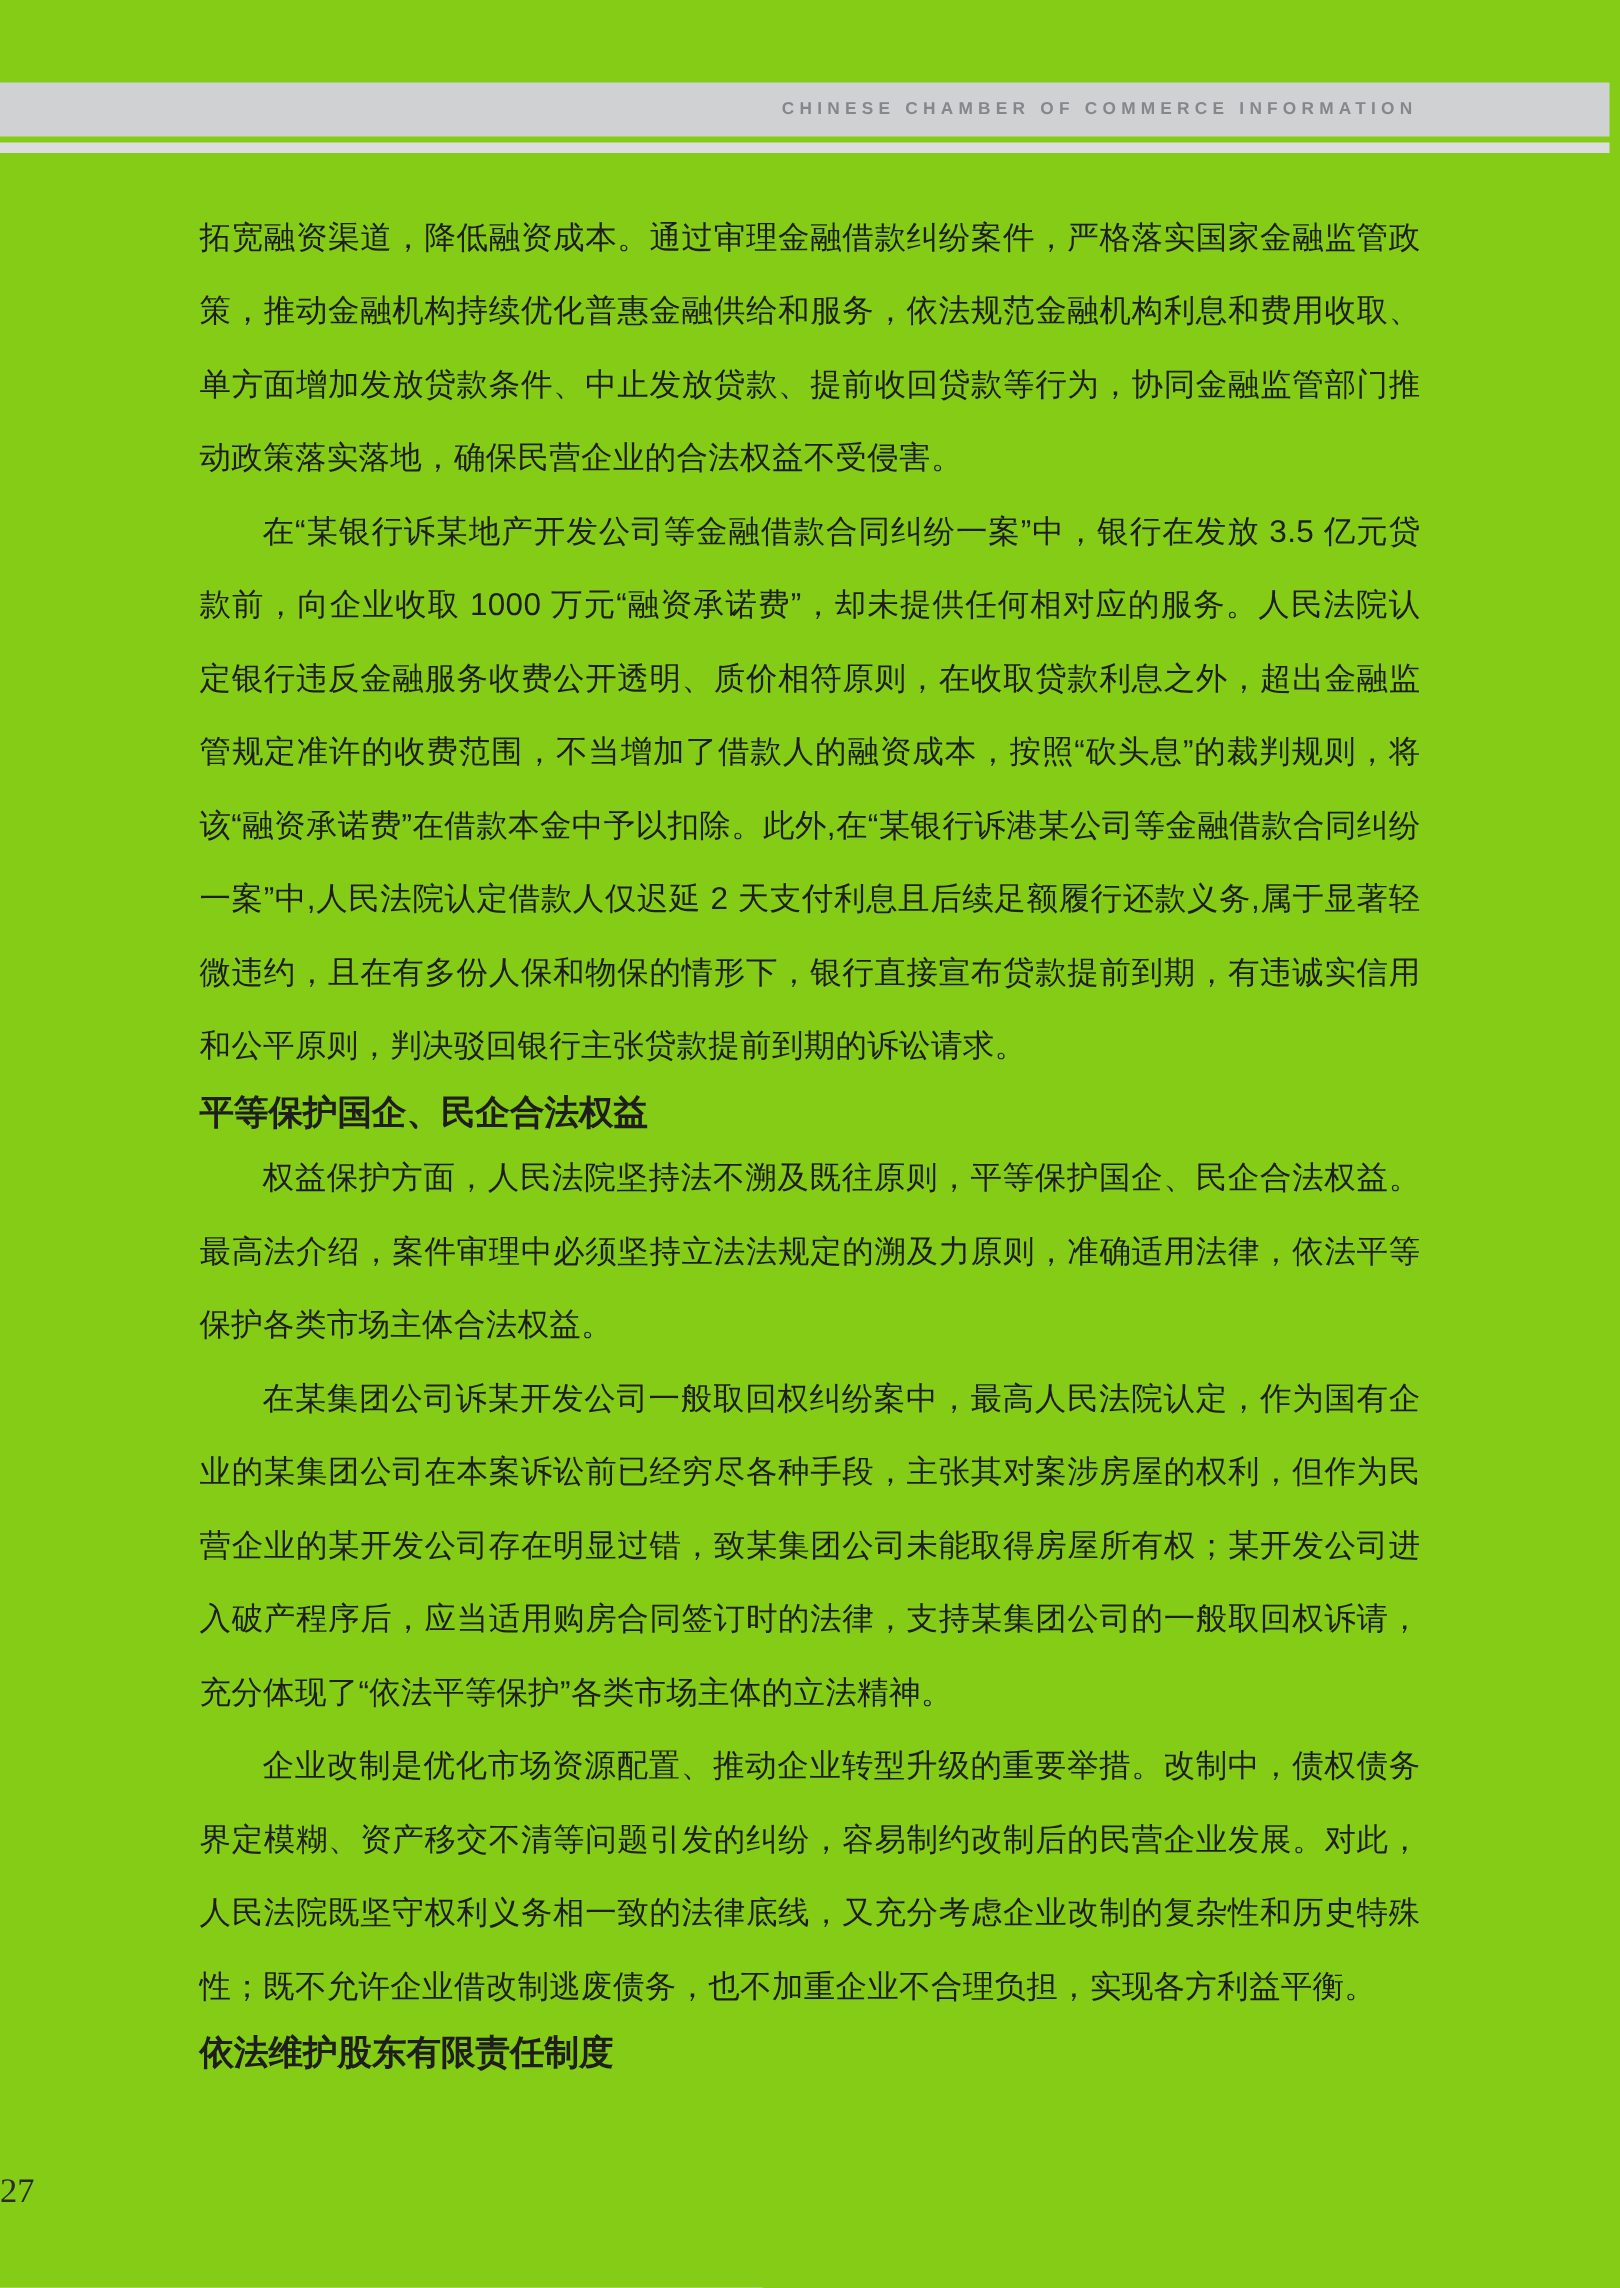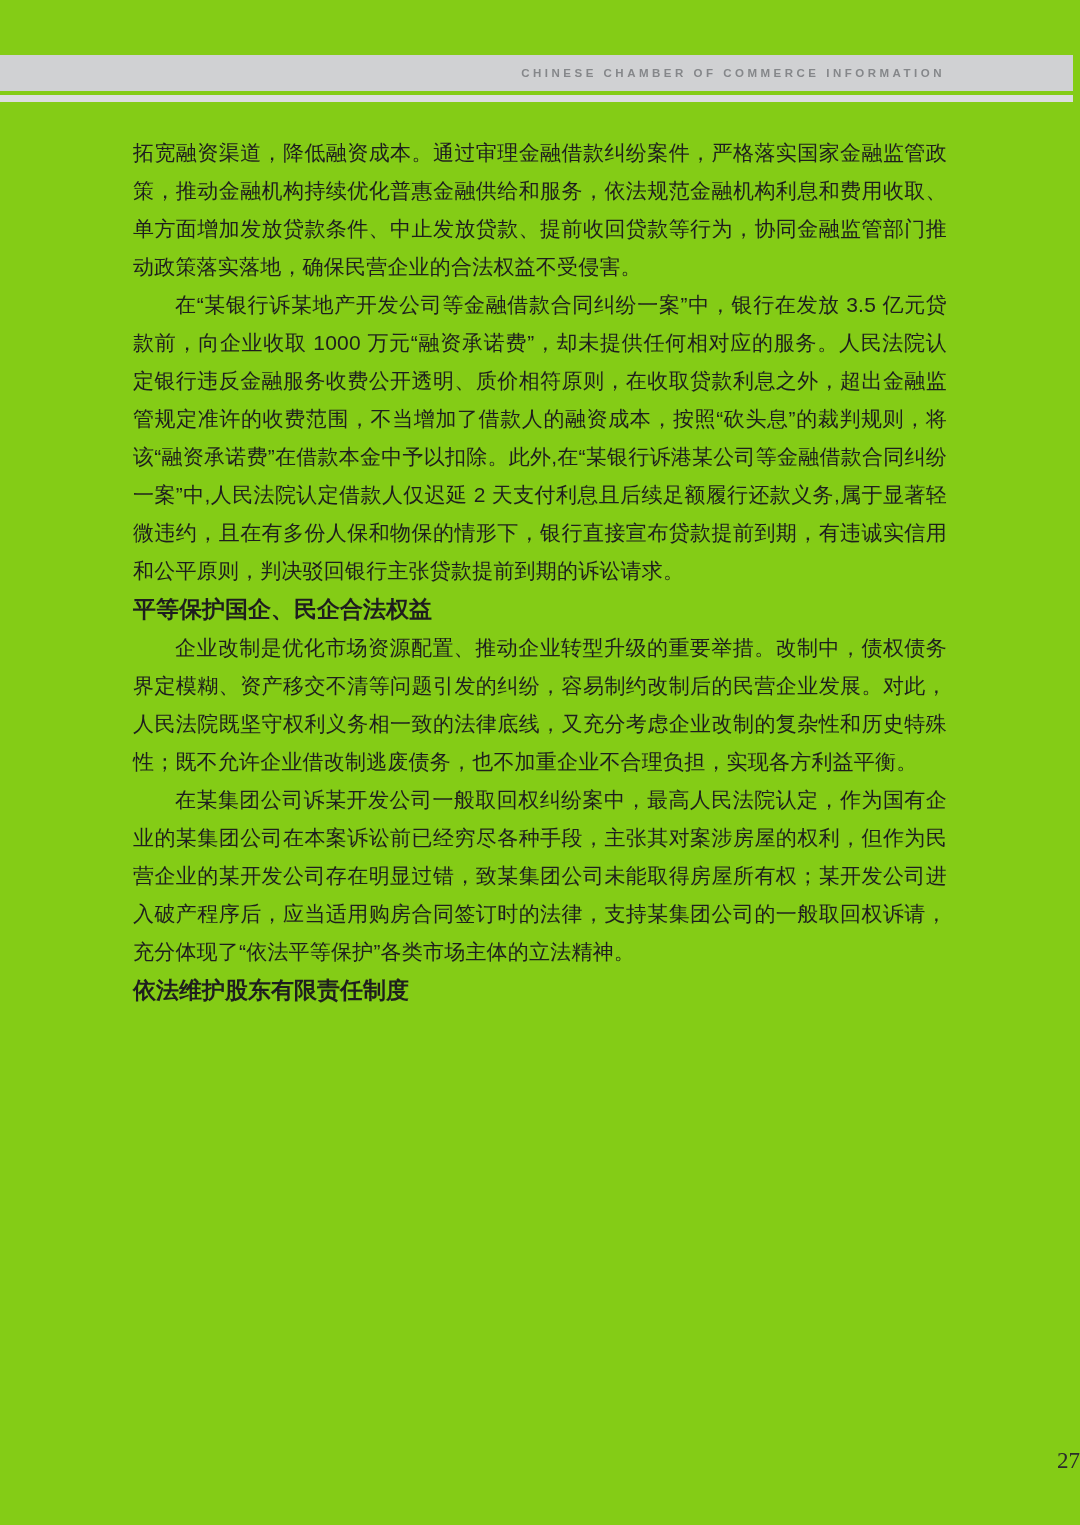--- a/index.html
+++ b/index.html
@@ -50,21 +50,21 @@
   .content {
     position: absolute;
     top: 134px;
     left: 133px;
     width: 814px;
     color: #1e1e1e;
   }
   .content p.body-para {
     margin: 0;
     font-size: 21px;
-    line-height: 38px;
+    line-height: 49px;
     text-align: justify;
     font-weight: 400;
     letter-spacing: 0.2px;
   }
   .content p.body-para.indent {
     text-indent: 2em;
   }
   .content h2.heading {
     margin: 0;
     font-size: 23px;
@@ -72,21 +72,21 @@
     font-weight: bold;
     text-align: left;
     text-indent: 0;
   }
   
   .footer {
     position: absolute;
     top: 1448px;
     left: 0;
     width: 1080px;
-    text-align: right;
+    text-align: left;
   }
   .page-number {
     font-family: "Liberation Serif", serif;
     font-size: 23px;
     color: #2b2b2b;
   }
 </style>
 </head>
 <body>
 
@@ -95,22 +95,23 @@
   <div class="banner">
     <span class="banner-text">CHINESE CHAMBER OF COMMERCE INFORMATION</span>
   </div>
 
   <div class="banner-thin"></div>
 
   <main class="content" id="content">
       <p class="body-para">拓宽融资渠道，降低融资成本。通过审理金融借款纠纷案件，严格落实国家金融监管政策，推动金融机构持续优化普惠金融供给和服务，依法规范金融机构利息和费用收取、单方面增加发放贷款条件、中止发放贷款、提前收回贷款等行为，协同金融监管部门推动政策落实落地，确保民营企业的合法权益不受侵害。</p>
       <p class="body-para indent">在“某银行诉某地产开发公司等金融借款合同纠纷一案”中，银行在发放 3.5 亿元贷款前，向企业收取 1000 万元“融资承诺费”，却未提供任何相对应的服务。人民法院认定银行违反金融服务收费公开透明、质价相符原则，在收取贷款利息之外，超出金融监管规定准许的收费范围，不当增加了借款人的融资成本，按照“砍头息”的裁判规则，将该“融资承诺费”在借款本金中予以扣除。此外,在“某银行诉港某公司等金融借款合同纠纷一案”中,人民法院认定借款人仅迟延 2 天支付利息且后续足额履行还款义务,属于显著轻微违约，且在有多份人保和物保的情形下，银行直接宣布贷款提前到期，有违诚实信用和公平原则，判决驳回银行主张贷款提前到期的诉讼请求。</p>
       <h2 class="heading">平等保护国企、民企合法权益</h2>
+      <p class="body-para indent">权益保护方面，人民法院坚持法不溯及既往原则，平等保护国企、民企合法权益。最高法介绍，案件审理中必须坚持立法法规定的溯及力原则，准确适用法律，依法平等保护各类市场主体合法权益。</p>
+      <p class="body-para indent">在某集团公司诉某开发公司一般取回权纠纷案中，最高人民法院认定，作为国有企业的某集团公司在本案诉讼前已经穷尽各种手段，主张其对案涉房屋的权利，但作为民营企业的某开发公司存在明显过错，致某集团公司未能取得房屋所有权；某开发公司进入破产程序后，应当适用购房合同签订时的法律，支持某集团公司的一般取回权诉请，充分体现了“依法平等保护”各类市场主体的立法精神。</p>
       <p class="body-para indent">企业改制是优化市场资源配置、推动企业转型升级的重要举措。改制中，债权债务界定模糊、资产移交不清等问题引发的纠纷，容易制约改制后的民营企业发展。对此，人民法院既坚守权利义务相一致的法律底线，又充分考虑企业改制的复杂性和历史特殊性；既不允许企业借改制逃废债务，也不加重企业不合理负担，实现各方利益平衡。</p>
-      <p class="body-para indent">在某集团公司诉某开发公司一般取回权纠纷案中，最高人民法院认定，作为国有企业的某集团公司在本案诉讼前已经穷尽各种手段，主张其对案涉房屋的权利，但作为民营企业的某开发公司存在明显过错，致某集团公司未能取得房屋所有权；某开发公司进入破产程序后，应当适用购房合同签订时的法律，支持某集团公司的一般取回权诉请，充分体现了“依法平等保护”各类市场主体的立法精神。</p>
       <h2 class="heading">依法维护股东有限责任制度</h2>
     </main>
 
   <footer class="footer">
     <span class="page-number">27</span>
   </footer>
 
 </div>
 
 </body></html>

